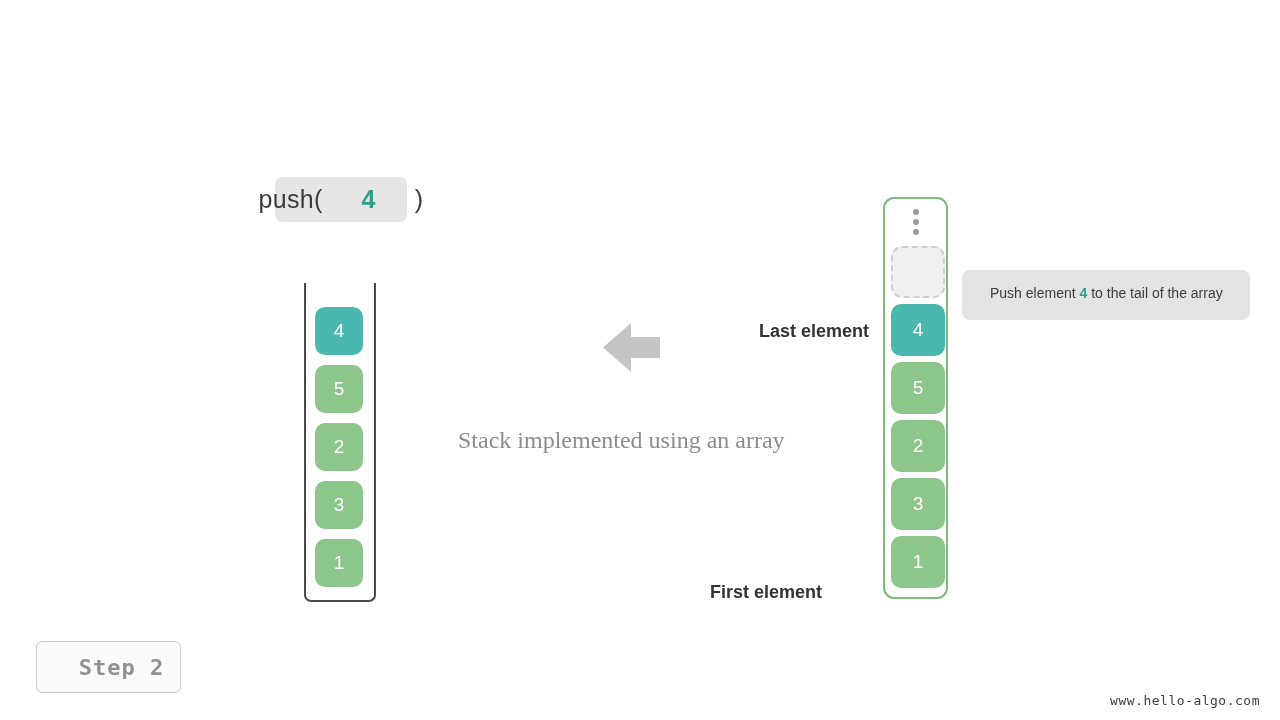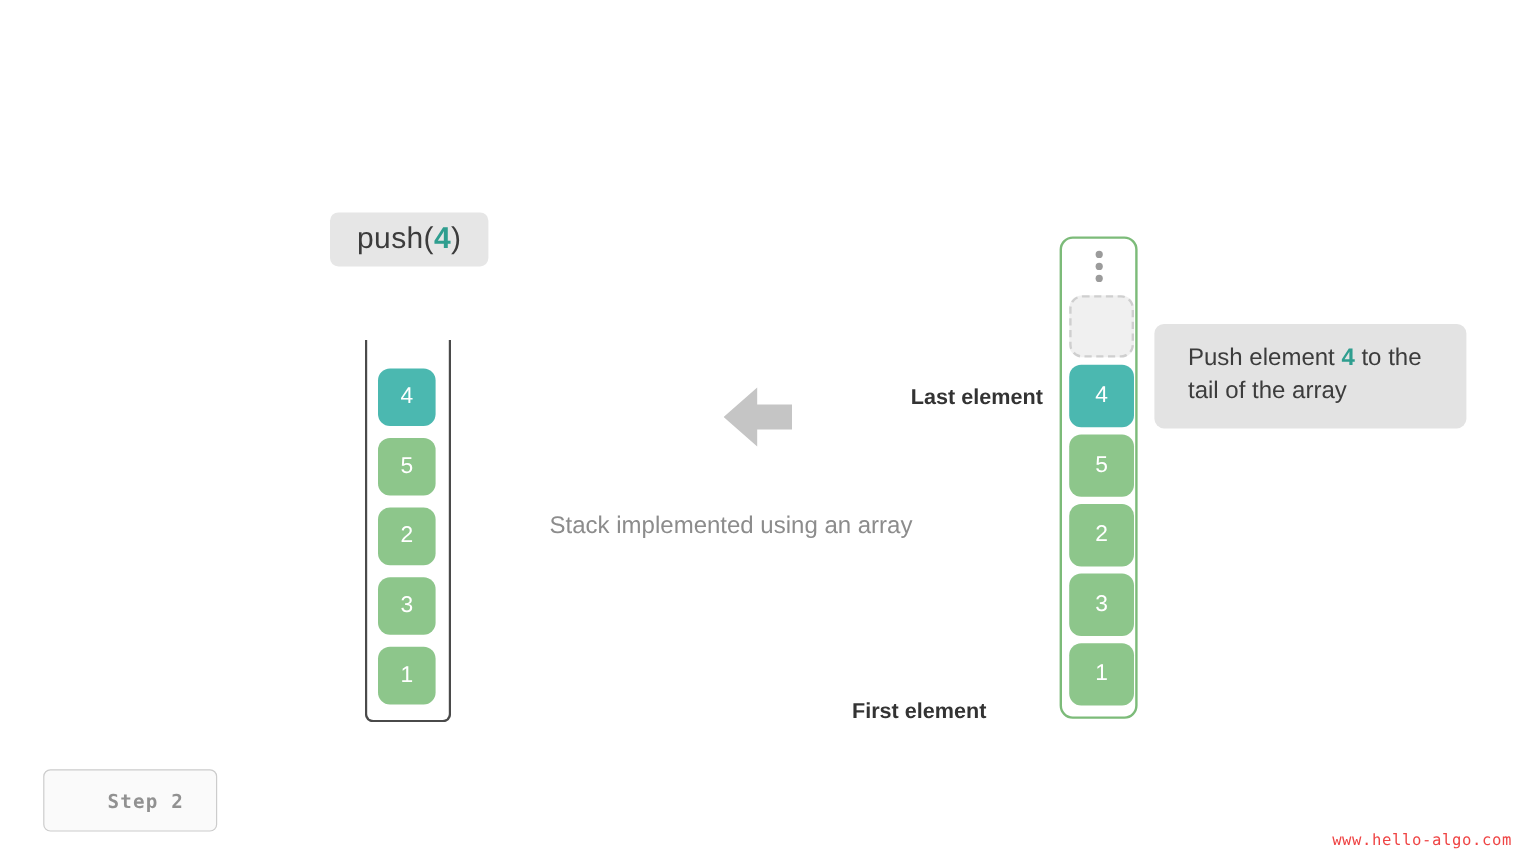--- a/index.html
+++ b/index.html
@@ -25,20 +25,21 @@
     width: 132px;
     height: 45px;
     background: #e6e6e6;
     border-radius: 7px;
     display: flex;
     align-items: center;
     justify-content: center;
     font-size: 25px;
     color: #3c3c3c;
     letter-spacing: 0.3px;
+    gap: 39px;
   }
   #op-label .hl {
     color: #2f9e8f;
     font-weight: bold;
   }
 
   
   #stack-figure {
     position: absolute;
     left: 304px;
@@ -161,36 +162,37 @@
     color: #333333;
     white-space: nowrap;
   }
   #label-last  { left: 719px; top: 321px; margin-left: 40px; }
   #label-first { left: 710px; top: 556px; margin-top: 26px; }
 
   #caption {
     position: absolute;
     left: 458px;
     top: 427px;
-    font-size: 20px;
+    font-size: 24px;
     color: #8c8c8c;
     white-space: nowrap;
+    font-family: Liberation Serif, serif;
   }
 
   
   #callout {
     position: absolute;
     left: 962px;
     top: 270px;
-    width: 260px;
+    width: 288px;
     box-sizing: border-box;
     padding: 14px 22px 16px 28px;
     background: #e3e3e3;
     border-radius: 8px;
-    font-size: 20px;
+    font-size: 14px;
     line-height: 1.42;
     color: #3c3c3c;
   }
   #callout .hl {
     color: #2f9e8f;
     font-weight: bold;
   }
 
   
   #step-badge {
@@ -200,35 +202,35 @@
     width: 145px;
     height: 52px;
     box-sizing: border-box;
     background: #fafafa;
     border: 1px solid #cccccc;
     border-radius: 6px;
     display: flex;
     align-items: center;
     justify-content: center;
     font-family: "DejaVu Sans Mono", monospace;
-    font-size: 16px;
+    font-size: 22px;
     font-weight: bold;
     color: #919191;
     letter-spacing: 1px;
     padding-left: 26px;
   }
 
   
   #watermark {
     position: absolute;
     right: 20px;
     bottom: 12px;
     font-family: "DejaVu Sans Mono", monospace;
     font-size: 13px;
-    color: #ef4444;
+    color: #404040;
     letter-spacing: 0.5px;
   }
 </style>
 </head>
 <body>
 
 <div id="op-label">
   <span>push(</span>
     <span class="hl">4</span>
     <span>)</span>

